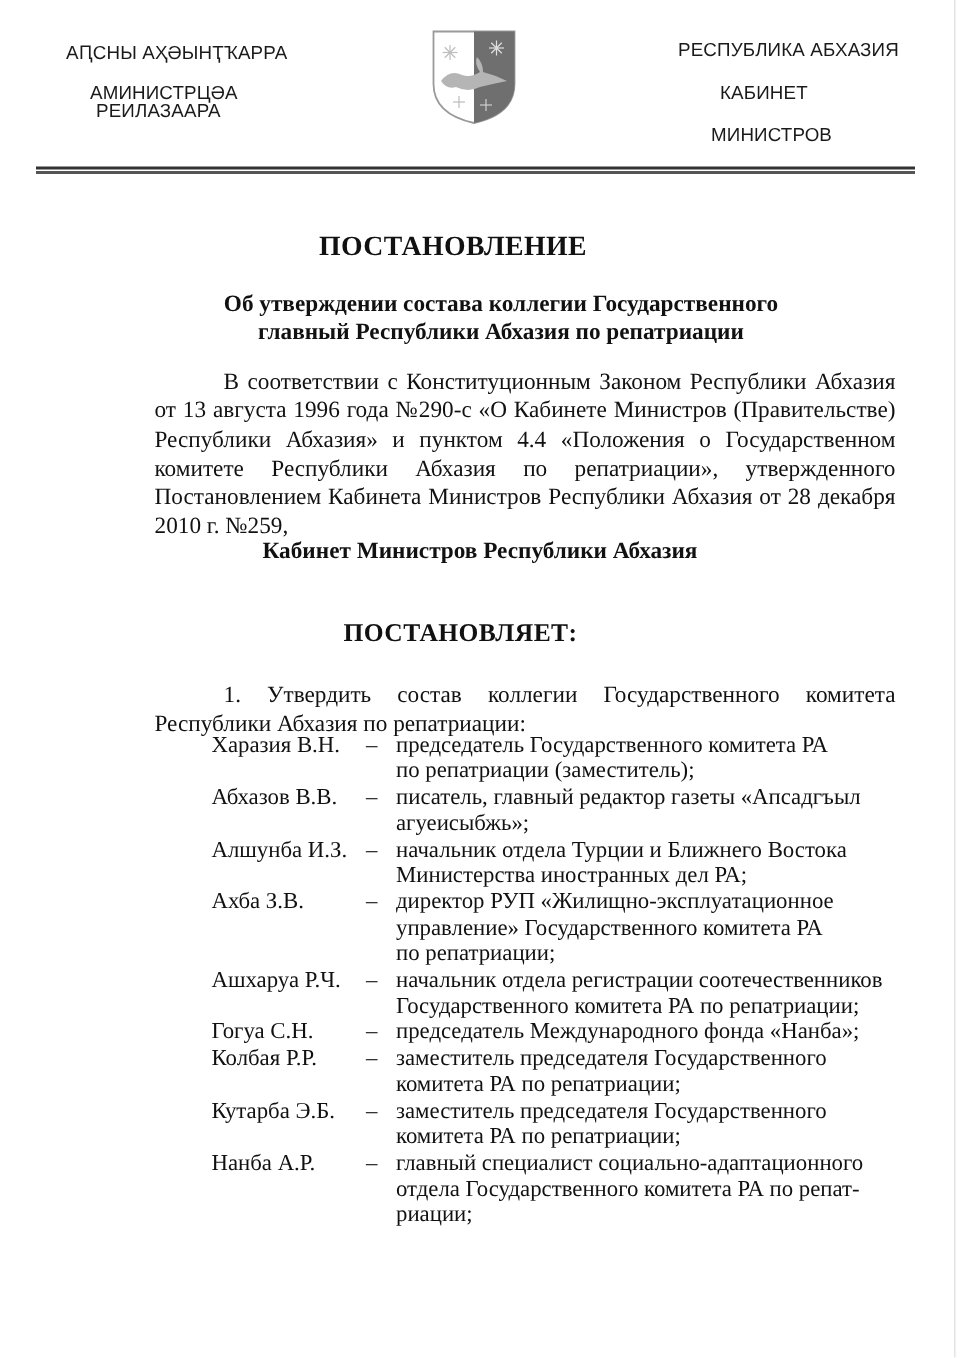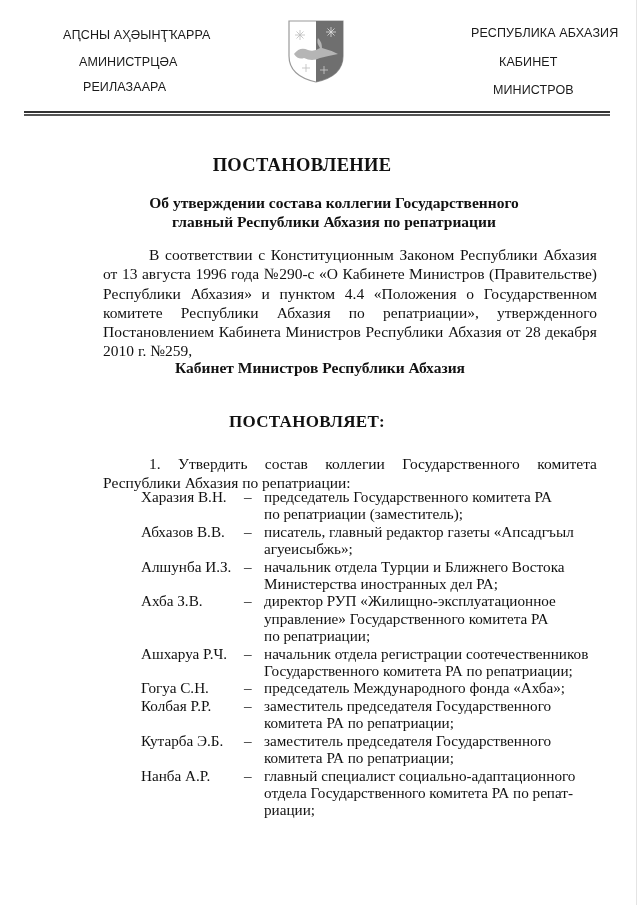--- a/index.html
+++ b/index.html
@@ -9,21 +9,21 @@
     }
     .edge-right {
       position: absolute; top: 0; right: 3px; width: 1px; height: 905px; background: #e4e4e4;
     }
     .hdr-left, .hdr-right {
       position: absolute; font-family: "Liberation Sans", sans-serif; font-size: 12.5px;
       color: #1a1a1a; letter-spacing: 0.1px;
     }
     .hdr-left { left: 0; width: 270px; top: 0; }
     .hdr-right { left: 430px; width: 200px; top: 0; }
-    .hdr-line { position: absolute; white-space: nowrap; margin-left: 19px; }
+    .hdr-line { position: absolute; white-space: nowrap; }
     .emblem { position: absolute; left: 286px; top: 18px; width: 60px; height: 66px; }
     .rule {
       position: absolute; left: 24px; width: 586px; top: 111px; height: 5px;
     }
     .rule .l1 { position: absolute; left: 0; right: 0; top: 0; height: 1.5px; background: #333; }
     .rule .l2 { position: absolute; left: 0; right: 0; top: 3px; height: 1.5px; background: #555; }
 
     .title {
       position: absolute; top: 155px; left: 0; width: 604px; text-align: center;
       font-size: 18.5px; font-weight: bold; letter-spacing: 0.3px;
@@ -56,21 +56,21 @@
     .member .role { flex: 1; }
   </style>
 </head>
 <body>
 
 <div class="edge-right"></div>
 
 <div class="hdr-left">
   <div class="hdr-line" style="left:44px;top:26px;">АԤСНЫ АҲӘЫНҬҠАРРА</div>
   <div class="hdr-line" style="left:60px;top:55px;">АМИНИСТРЦӘА</div>
-  <div class="hdr-line" style="left:64px;top:80px;">РЕИЛАЗААРА</div>
+  <div class="hdr-line" style="left:64px;top:67px;">РЕИЛАЗААРА</div>
 </div>
 
 <svg class="emblem" viewBox="0 0 60 66">
   <path d="M3 3 H57 V38 Q57 58 30 64 Q3 58 3 38 Z" fill="#ffffff" stroke="#9a9a9a" stroke-width="1.2"></path>
   <path d="M30 3 H57 V38 Q57 58 30 64 Z" fill="#6f6f6f"></path>
   <g stroke="#bdbdbd" stroke-width="0.8">
     <line x1="14" y1="12" x2="14" y2="22"></line>
       <line x1="9" y1="17" x2="19" y2="17"></line>
     <line x1="10.5" y1="13.5" x2="17.5" y2="20.5"></line>
       <line x1="17.5" y1="13.5" x2="10.5" y2="20.5"></line>
@@ -159,21 +159,21 @@
       <div class="dash">–</div>
       <div class="role">
         <div>начальник отдела регистрации соотечественников</div>
         <div>Государственного комитета РА по репатриации;</div>
       </div>
     </div>
     <div class="member">
       <div class="name">Гогуа С.Н.</div>
       <div class="dash">–</div>
       <div class="role">
-        <div>председатель Международного фонда «Ахба»;</div>
+        <div>председатель Международного фонда «Нанба»;</div>
       </div>
     </div>
     <div class="member">
       <div class="name">Колбая Р.Р.</div>
       <div class="dash">–</div>
       <div class="role">
         <div>заместитель председателя Государственного</div>
         <div>комитета РА по репатриации;</div>
       </div>
     </div>

